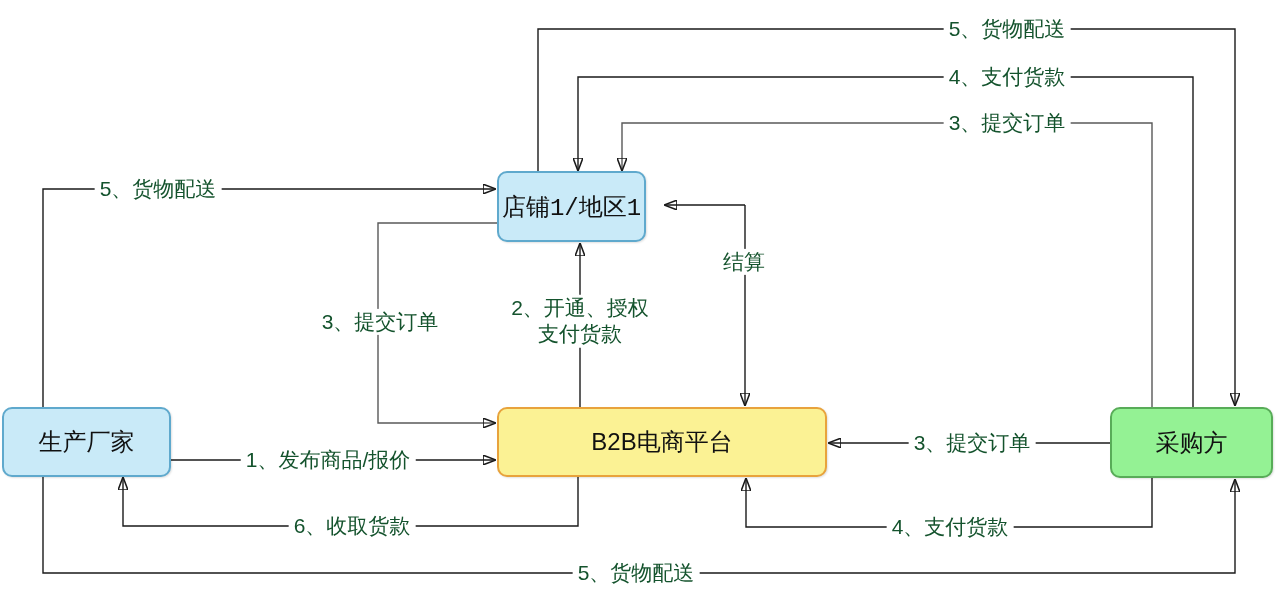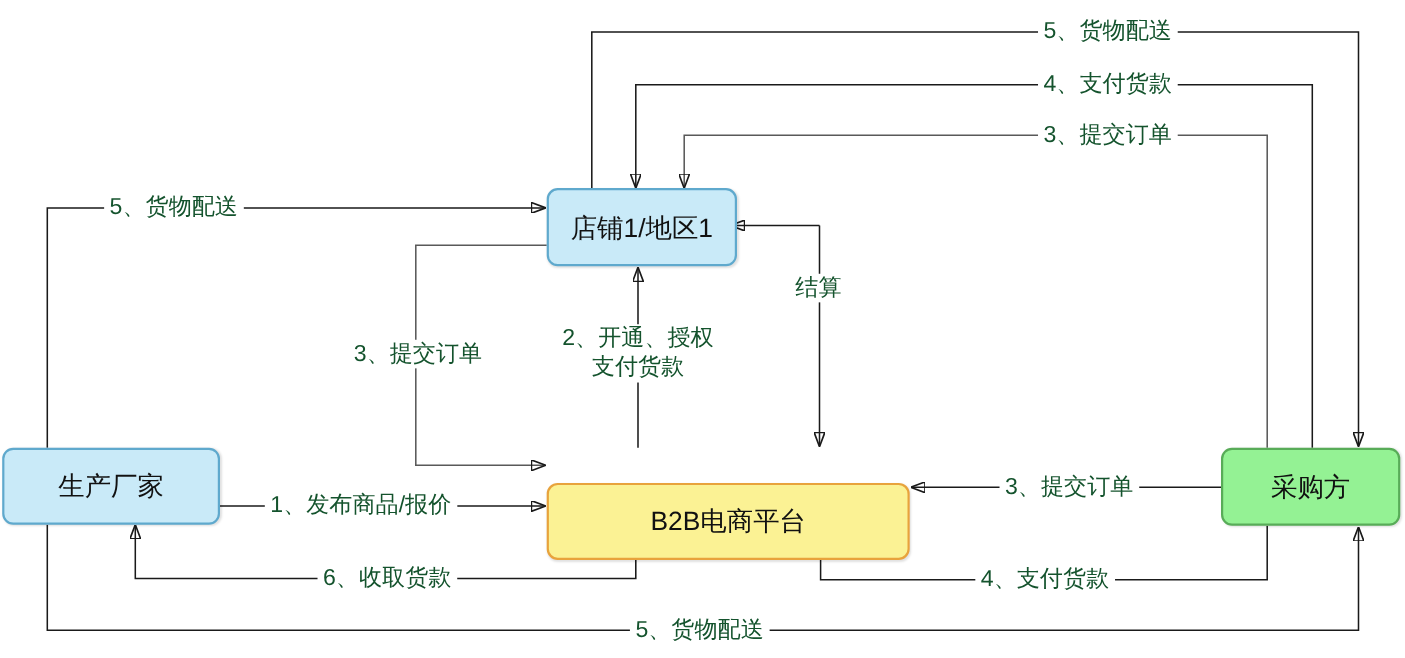--- a/index.html
+++ b/index.html
@@ -35,21 +35,21 @@
     border-radius: 10px;
     display: flex;
     align-items: center;
     justify-content: center;
     font-size: 24px;
     color: #111111;
     white-space: nowrap;
     box-shadow: 1px 1px 2px rgba(0,0,0,0.12);
   }
   .node-blue   { background: var(--node-blue-fill, #c9eaf8);  border: 2px solid var(--node-blue-stroke, #5fa9cd); }
-  .node-yellow { background: var(--node-yellow-fill, #fbf294); border: 2px solid var(--node-yellow-stroke, #e8a33c); margin-top: 32px; }
+  .node-yellow { background: var(--node-yellow-fill, #fbf294); border: 2px solid var(--node-yellow-stroke, #e8a33c); }
   .node-green  { background: var(--node-green-fill, #94f294);  border: 2px solid var(--node-green-stroke, #58ac58); align-items: center; }
   .edge-label {
     position: absolute;
     transform: translate(-50%, -50%);
     background: #ffffff;
     padding: 0 5px;
     font-size: 21px;
     color: #14532d;
     white-space: nowrap;
     line-height: 1.25;
@@ -79,25 +79,25 @@
     <path d="M580,407 V244" marker-end="url(#arr)"></path>
     <path d="M745,205 H665" marker-end="url(#arr)"></path>
     <path d="M745,205 V405" marker-end="url(#arr)"></path>
     <path d="M167,460 H495" marker-end="url(#arr)"></path>
     <path d="M1110,443 H829" marker-end="url(#arr)"></path>
     <path d="M1152,478 V527 H746 V479" marker-end="url(#arr)"></path>
     <path d="M578,477 V526 H123 V478" marker-end="url(#arr)"></path>
     <path d="M43,477 V573 H1235 V480" marker-end="url(#arr)"></path>
   </svg>
 
-  <div class="node node-blue" style="left:497px; top:171px; width:173px; height:71px;">
+  <div class="node node-blue" style="left:497px; top:171px; width:149px; height:71px;font-family:Liberation Mono, monospace;">
     <span>店铺1/地区1</span>
   </div>
 
-  <div class="node node-blue" style="left:2px; top:407px; width:198px; height:70px;">
+  <div class="node node-blue" style="left:2px; top:407px; width:169px; height:70px;">
     <span>生产厂家</span>
   </div>
 
   <div class="node node-yellow" style="left:497px; top:407px; width:330px; height:70px;">
     <span>B2B电商平台</span>
   </div>
 
   <div class="node node-green" style="left:1110px; top:407px; width:163px; height:71px;">
     <span>采购方</span>
   </div>

